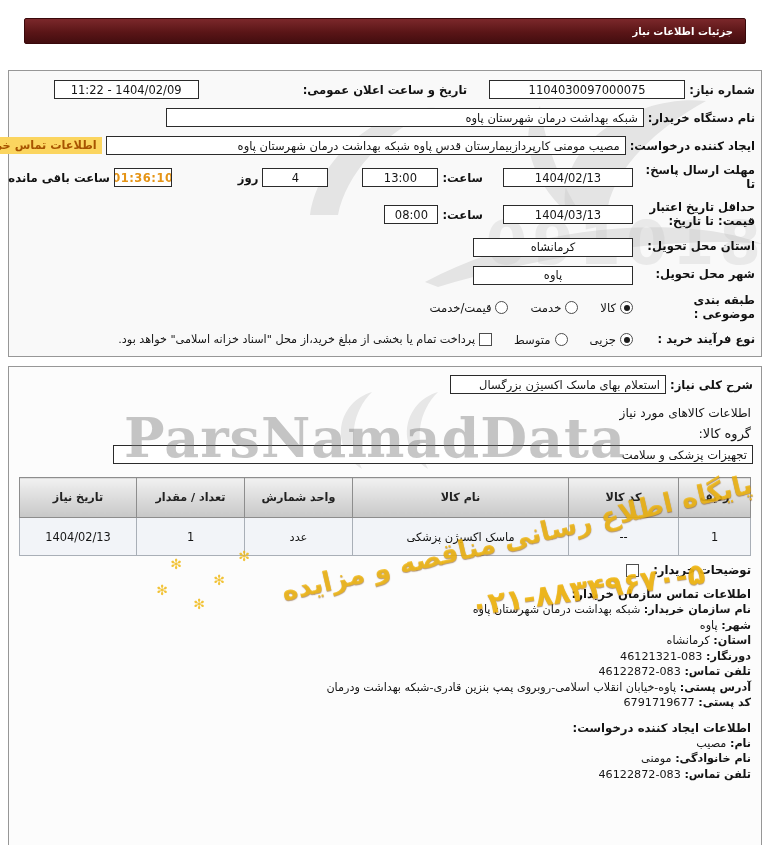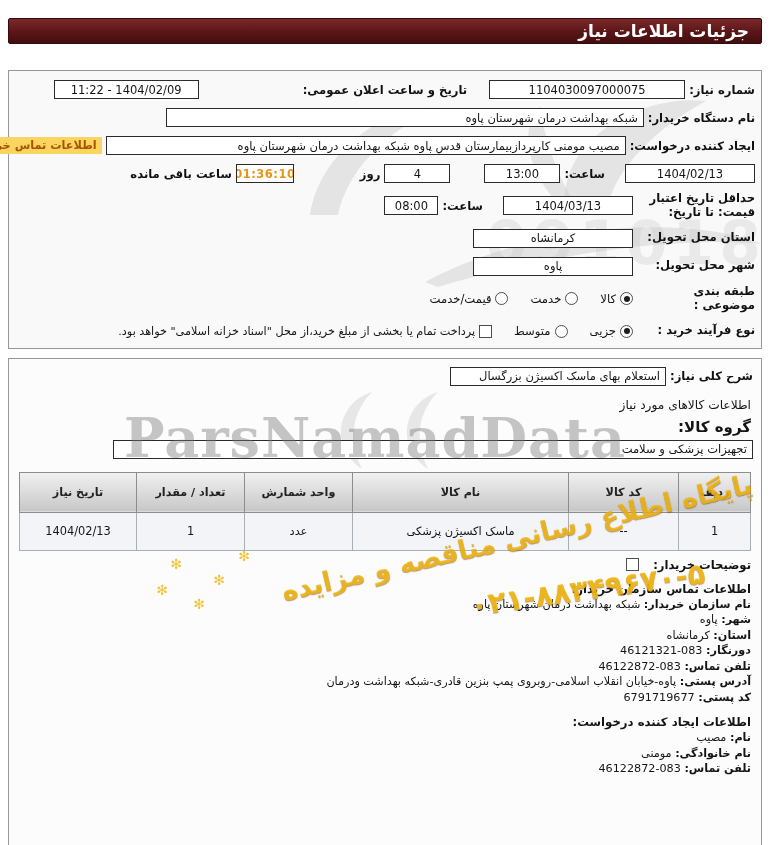--- a/index.html
+++ b/index.html
@@ -4,24 +4,24 @@
 <style>
   *{box-sizing:border-box;margin:0;padding:0}
   html,body{width:770px;height:845px}
   body{
     font-family:"DejaVu Sans","Liberation Sans",sans-serif;
     background:#fff;direction:rtl;position:relative;overflow:hidden;
     font-size:12px;color:#151515;
   }
   
   .titlebar{
-    position:relative;z-index:2;margin:18px 8px 0;height:26px;
+    position:relative;z-index:2;margin:18px 24px 0;height:26px;
     background:linear-gradient(180deg,#7b282b 0%,#5a1517 55%,#430d0f 100%);
     border:1px solid #39090b;border-radius:2px;
-    color:#fff;font-weight:bold;font-size:17px;
+    color:#fff;font-weight:bold;font-size:10px;
     display:flex;align-items:center;padding:0 12px;
   }
   
   .panel{
     position:relative;z-index:1;margin:0 8px;
     border:1px solid #979797;background:rgba(246,246,246,.62);
   }
   .panel1{margin-top:26px;padding:9px 6px 6px}
   .panel2{margin-top:9px;padding:8px 8px 10px;height:496px;background:rgba(250,250,250,.62)}
   
@@ -43,21 +43,21 @@
   .timer{color:#e59416;font-weight:bold;letter-spacing:.5px}
   
   .radio{width:13px;height:13px;border:1px solid #4d4d4d;border-radius:50%;background:#fff;flex:none;position:relative;display:inline-block}
   .radio.checked::after{content:"";position:absolute;left:2.5px;top:2.5px;width:6px;height:6px;border-radius:50%;background:#1c1c1c}
   .checkbox{width:13px;height:13px;border:1px solid #4d4d4d;background:#fff;flex:none;display:inline-block}
   .opt{display:flex;align-items:center;gap:4px;margin-left:18px}
   .optlabel{font-size:11.6px;white-space:nowrap}
   .optlabel.small{font-size:11.2px}
   
   .sec-title{font-weight:normal;font-size:12.2px;margin:12px 2px 6px}
-  .group-label{font-weight:bold;font-size:15px;margin:2px 2px 4px}
+  .group-label{font-weight:normal;font-size:13px;margin:2px 2px 4px}
   .wide-input{width:calc(100% - 96px)}
   .goods-table{width:calc(100% - 4px);border-collapse:collapse;margin:13px auto 0}
   .goods-table th{
     background:linear-gradient(180deg,#f1f1f1,#c7c7c7);
     border:1px solid #8d8d8d;font-size:11.2px;font-weight:bold;height:22px;padding:13px 4px;color:#222;
   }
   .goods-table td{
     background:rgba(241,243,247,.9);border:1px solid #a9afb7;
     font-size:11.4px;text-align:center;height:38px;padding:2px 4px;
   }
@@ -126,20 +126,21 @@
     <span class="input txt" style="width:478px">شبکه بهداشت درمان شهرستان پاوه</span>
   </div>
 
   <div class="frow">
     <span class="flabel">ایجاد کننده درخواست:</span>
     <span class="input txt" style="width:520px">مصیب مومنی کارپردازبیمارستان قدس پاوه شبکه بهداشت درمان شهرستان پاوه</span>
     <span class="link">اطلاعات تماس خریدار</span>
   </div>
 
   <div class="frow">
+    <span class="flabel lblw">مهلت ارسال پاسخ: تا</span>
     <span class="input" style="width:130px">1404/02/13</span>
     <span class="spacer" style="width:12px"></span>
     <span class="flabel">ساعت:</span>
     <span class="input" style="width:76px">13:00</span>
     <span class="spacer" style="width:26px"></span>
     <span class="input" style="width:66px">4</span>
     <span class="flabel">روز</span>
     <span class="spacer" style="width:58px"></span>
     <span class="input timer ltr" style="width:58px">01:36:10</span>
     <span class="flabel">ساعت باقی مانده</span>

